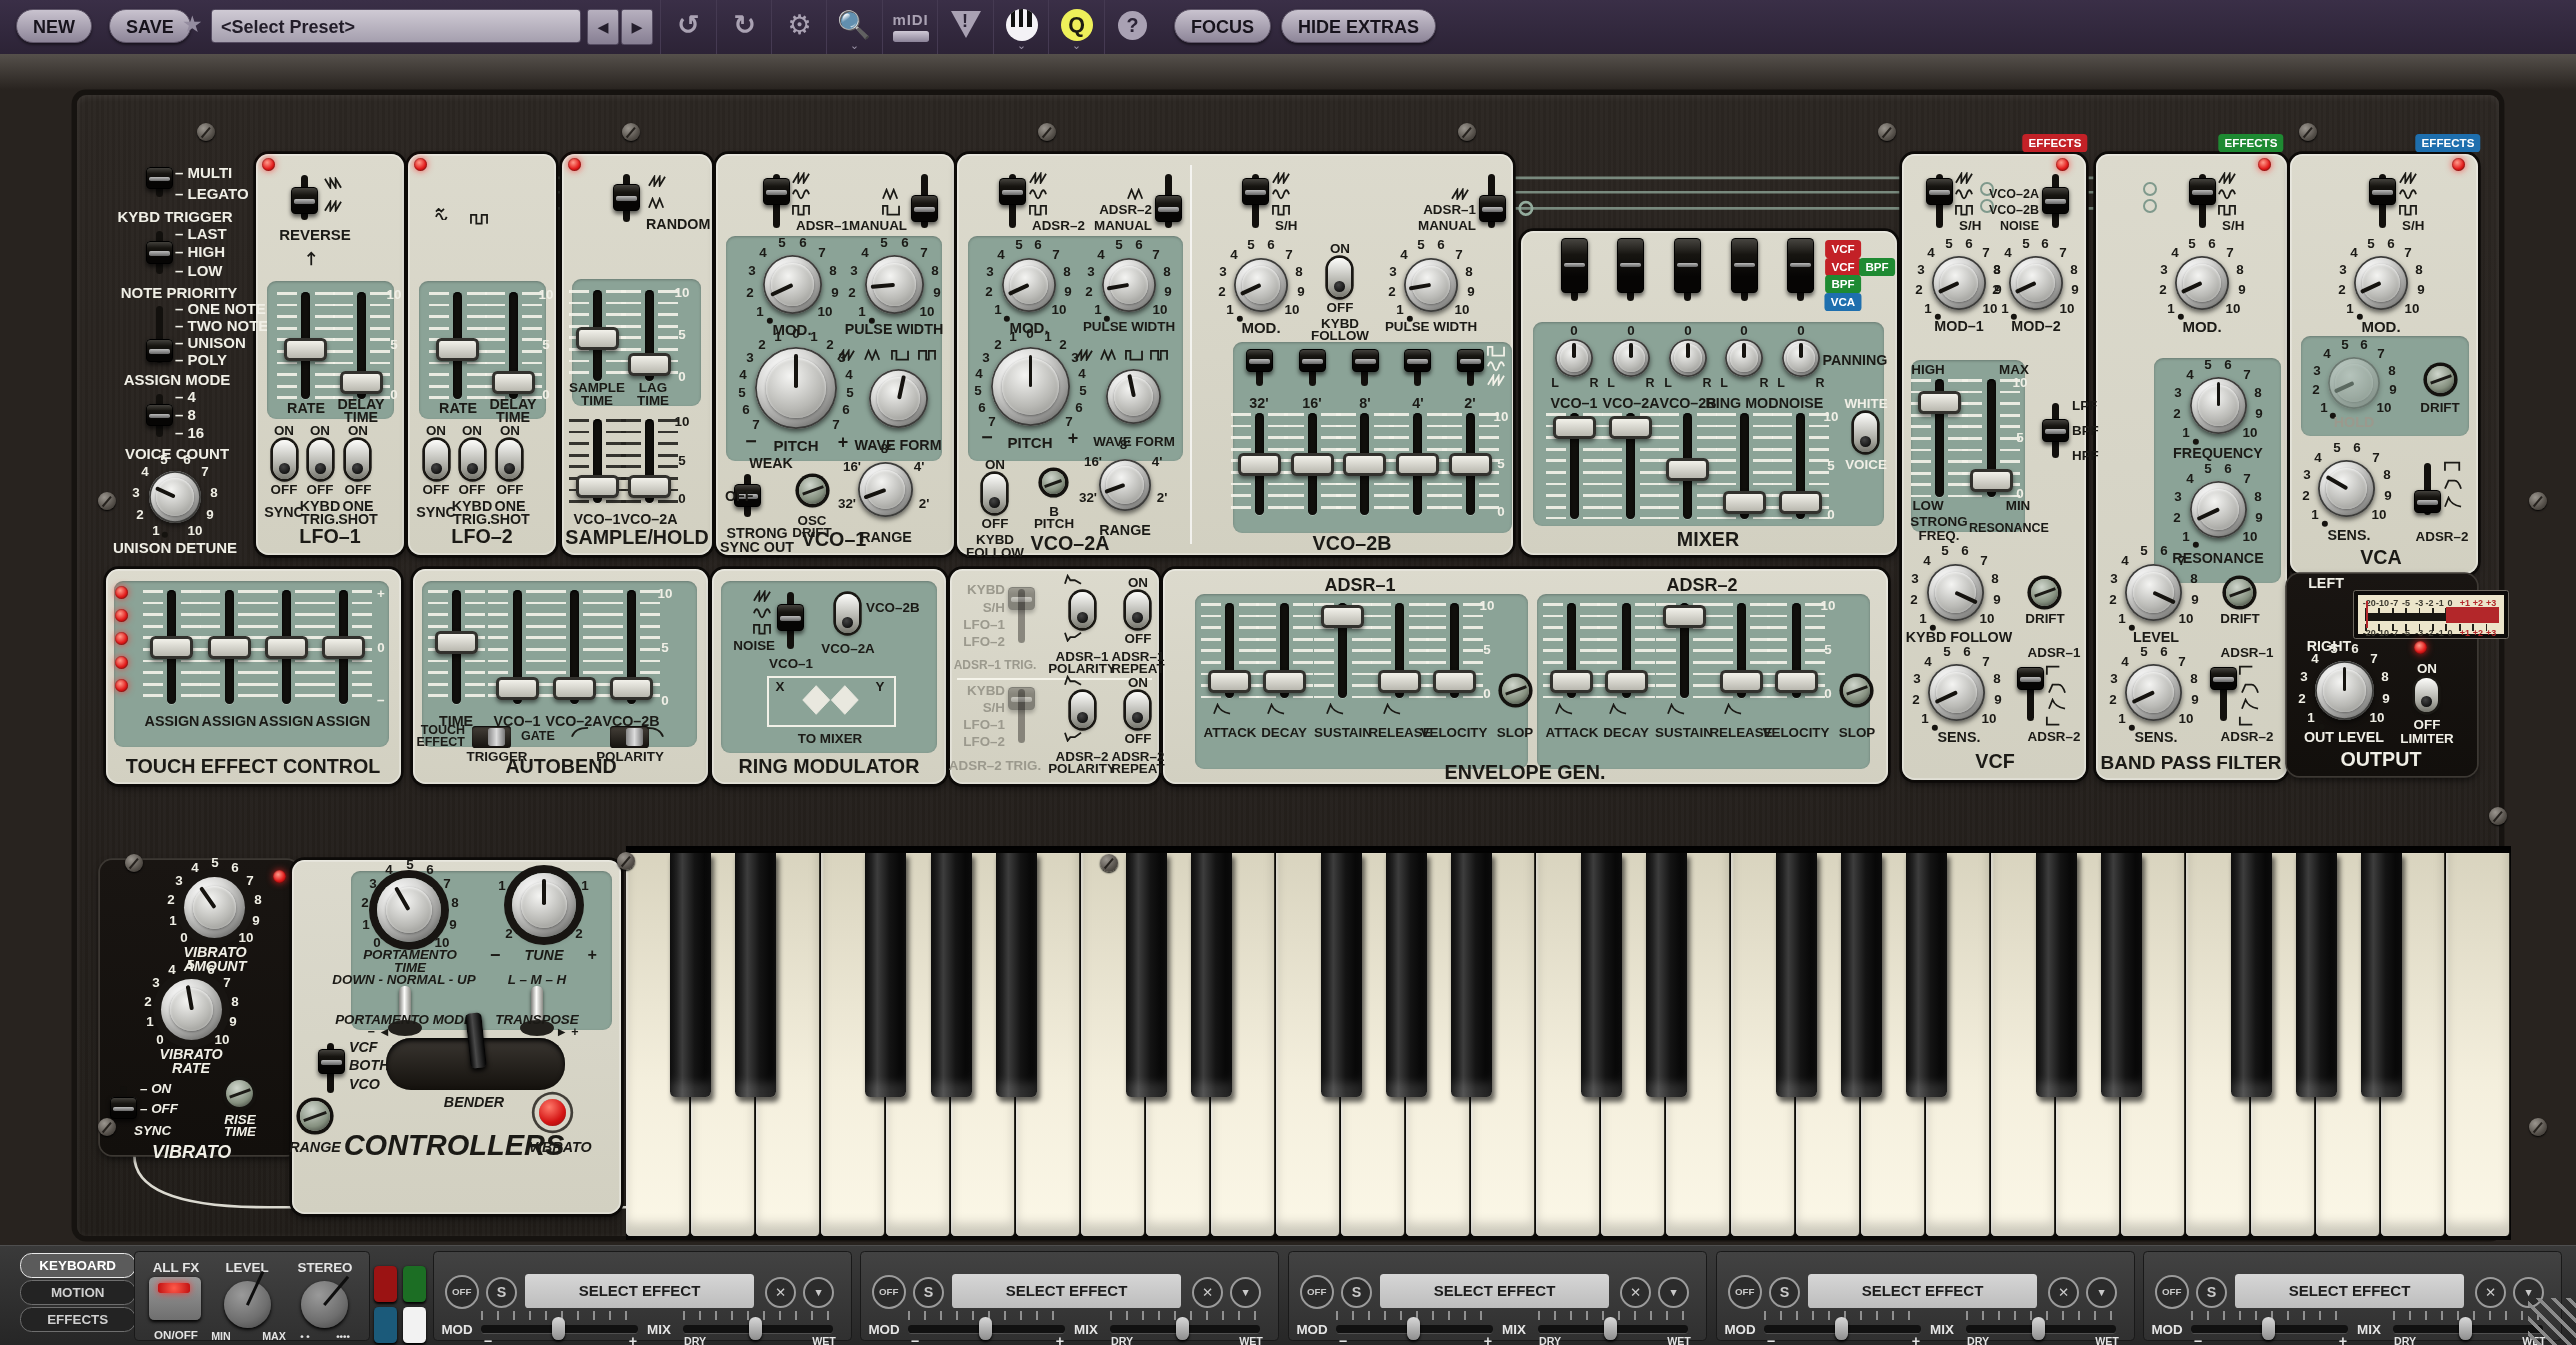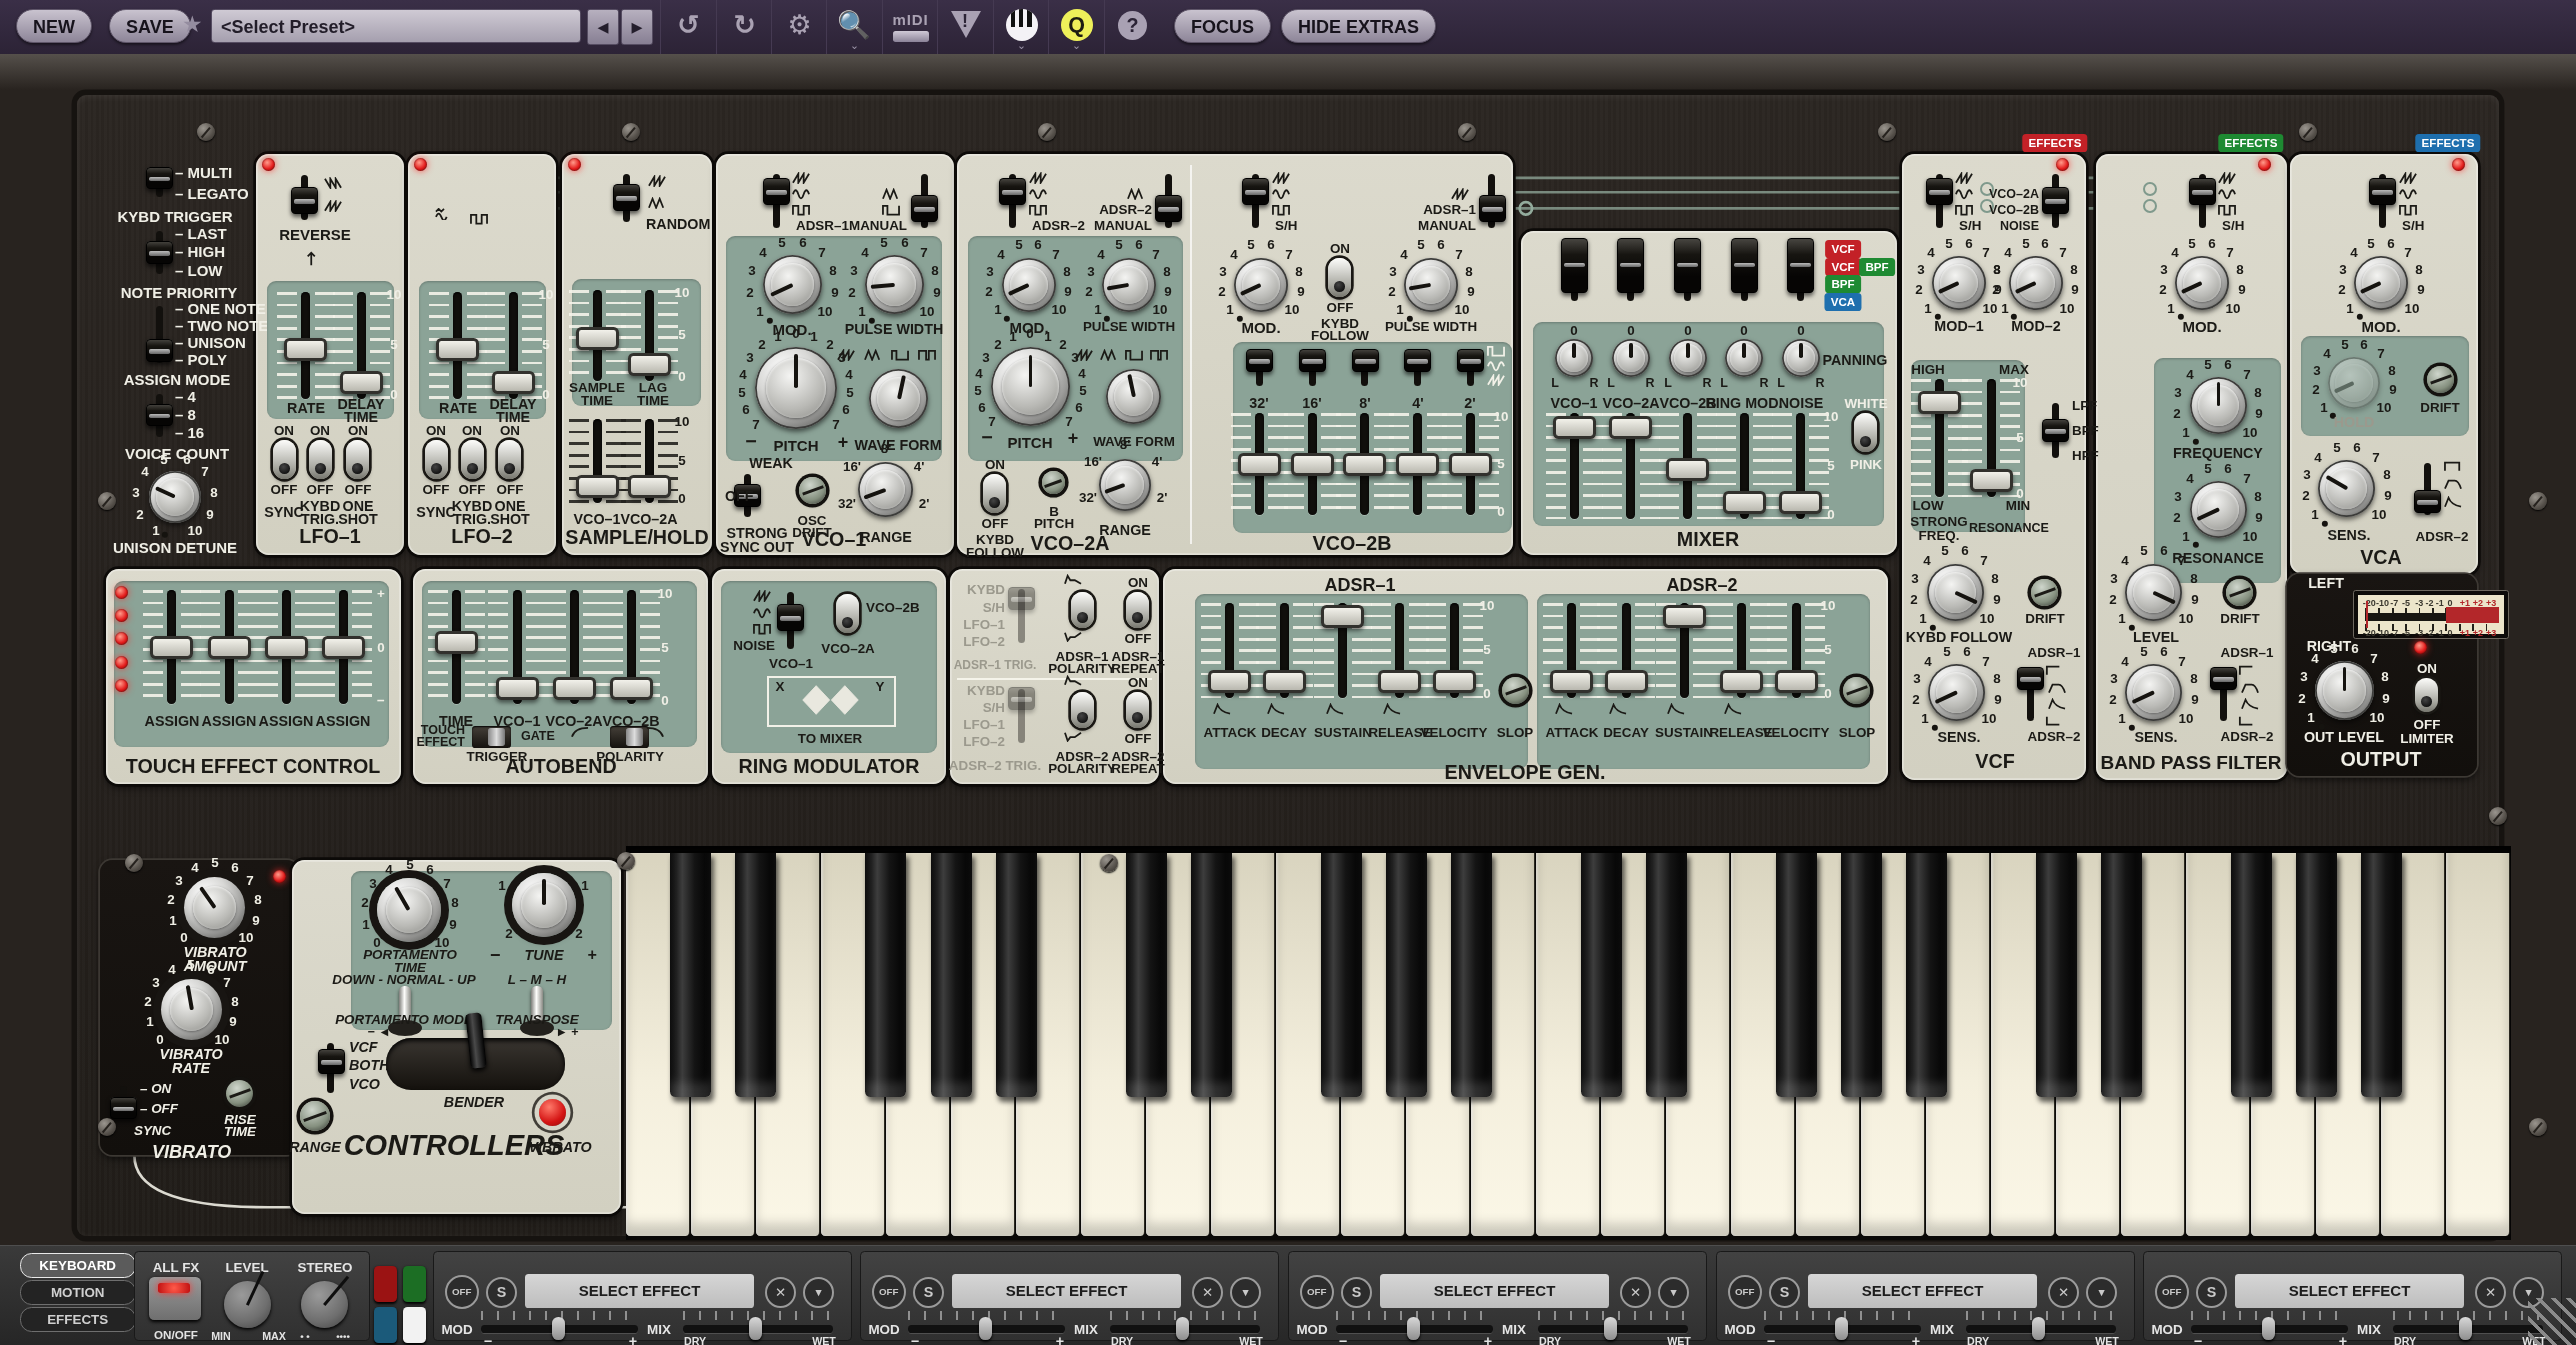--- a/index.html
+++ b/index.html
@@ -942,21 +942,21 @@
     <div class="sl-hand" style="left: 1723px; top: 491px;"></div>
     <div class="ruler w" style="top: 413px; height: 106px; left: 1772px;"></div>
     <div class="ruler w" style="top: 413px; height: 106px; left: 1809px;"></div>
     <div class="sl-track" style="left: 1796px; top: 413px; height: 106px;"></div>
     <div class="sl-hand" style="left: 1779px; top: 491px;"></div>
     <div class="t l" style="left: 1831px; top: 417px; font-size: 13.4px;">10</div>
     <div class="t l" style="left: 1831px; top: 466px; font-size: 13.4px;">5</div>
     <div class="t l" style="left: 1831px; top: 515px; font-size: 13.4px;">0</div>
     <div class="t l" style="left: 1866px; top: 404px; font-size: 13.4px;">WHITE</div>
     <div class="tgl" style="left: 1854px; top: 413px; height: 39px;"></div>
-    <div class="t l" style="left: 1866px; top: 465px; font-size: 13.4px;">PINK</div>
+    <div class="t l" style="left: 1866px; top: 465px; font-size: 13.4px;">VOICE</div>
     <div class="t" style="left: 1708px; top: 540px; font-size: 19.7px;">MIXER</div>
     <div class="led" style="left: 2056px; top: 158px;"></div>
     <div class="rs-track" style="left: 1936px; top: 174px; height: 54px;"></div>
     <div class="rs-hand" style="left: 1926px; width: 27px; height: 27px; top: 178px;"></div>
     <div class="icn" style="left: 1955px; top: 171px;"><svg width="18" height="12.5" viewBox="0 0 20 14">
         <path d="M1 12 L7 2 L7 12 L13 2 L13 12 L19 2" fill="none" stroke="#1b1a16" stroke-width="2"></path>
       </svg></div>
     <div class="icn" style="left: 1955px; top: 187px;"><svg width="18" height="12.5" viewBox="0 0 20 14">
         <path d="M1 7 C3 1 5 1 7 7 C9 13 11 13 13 7 C15 1 17 1 19 7" fill="none" stroke="#1b1a16" stroke-width="2"></path>
       </svg></div>

